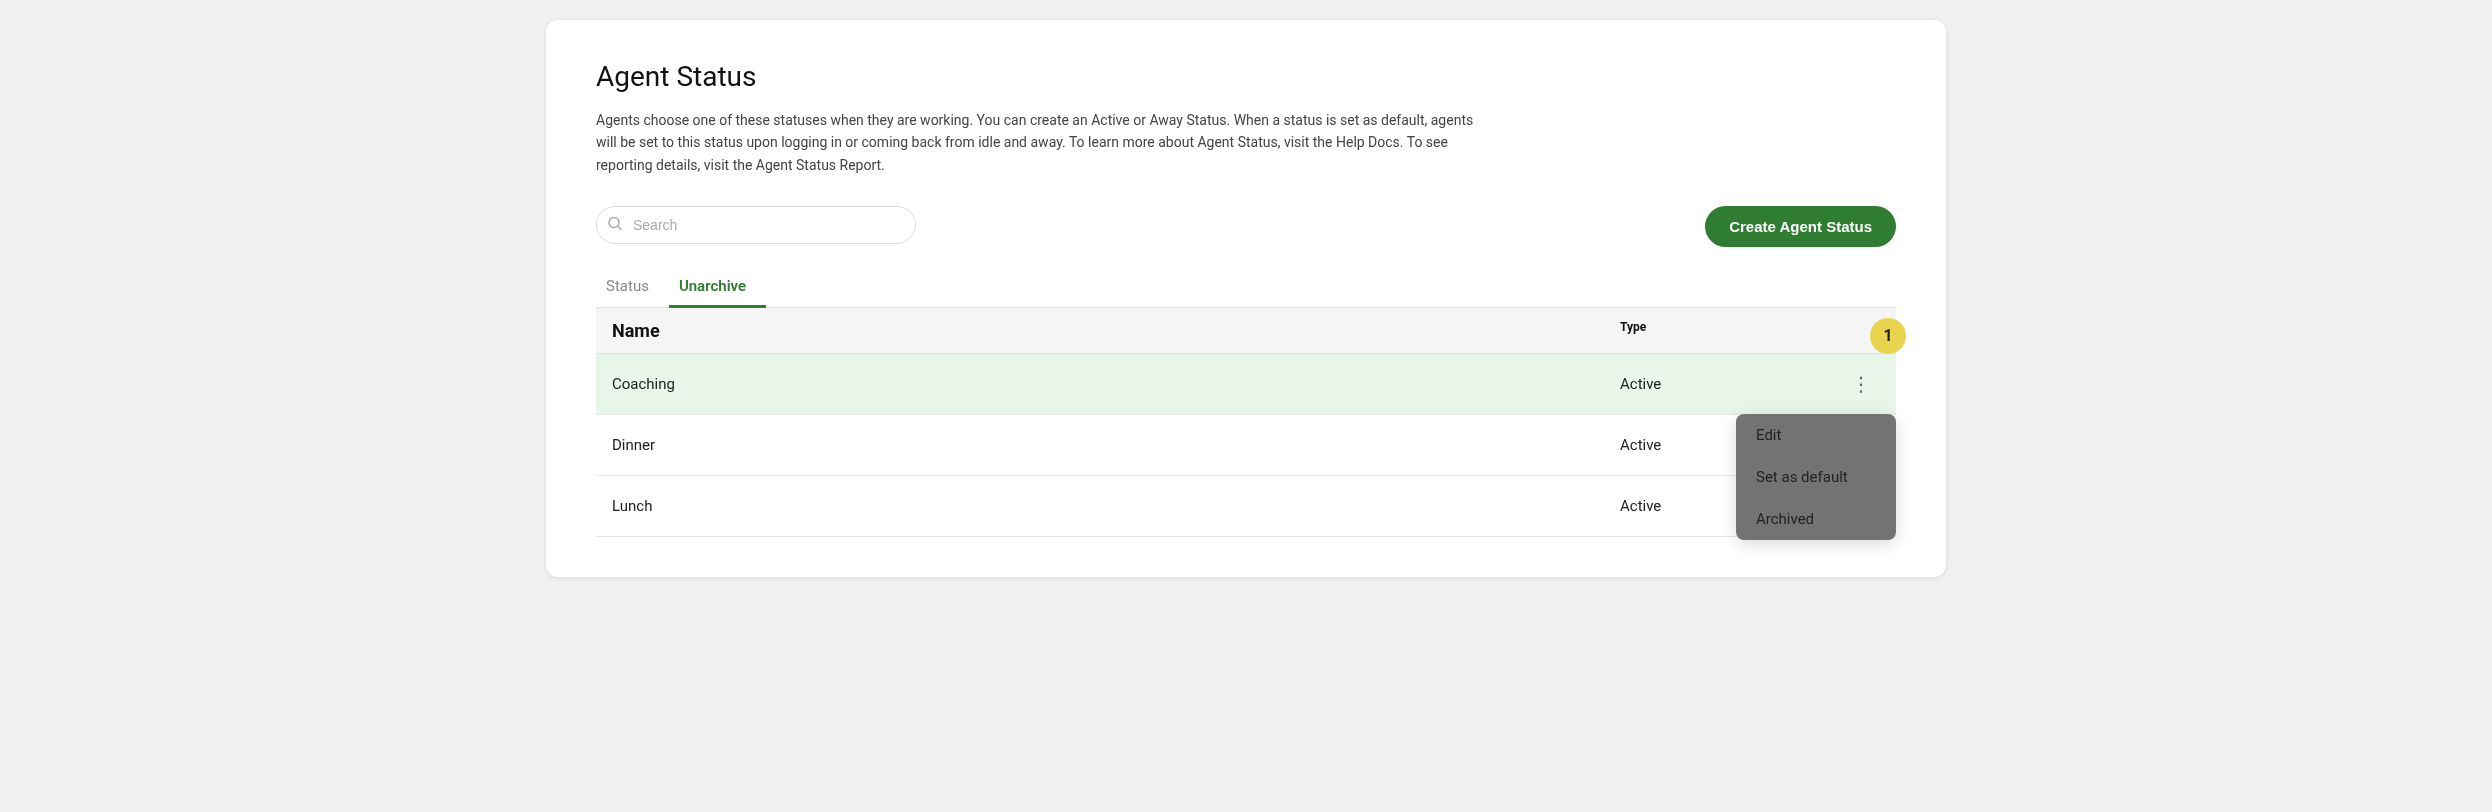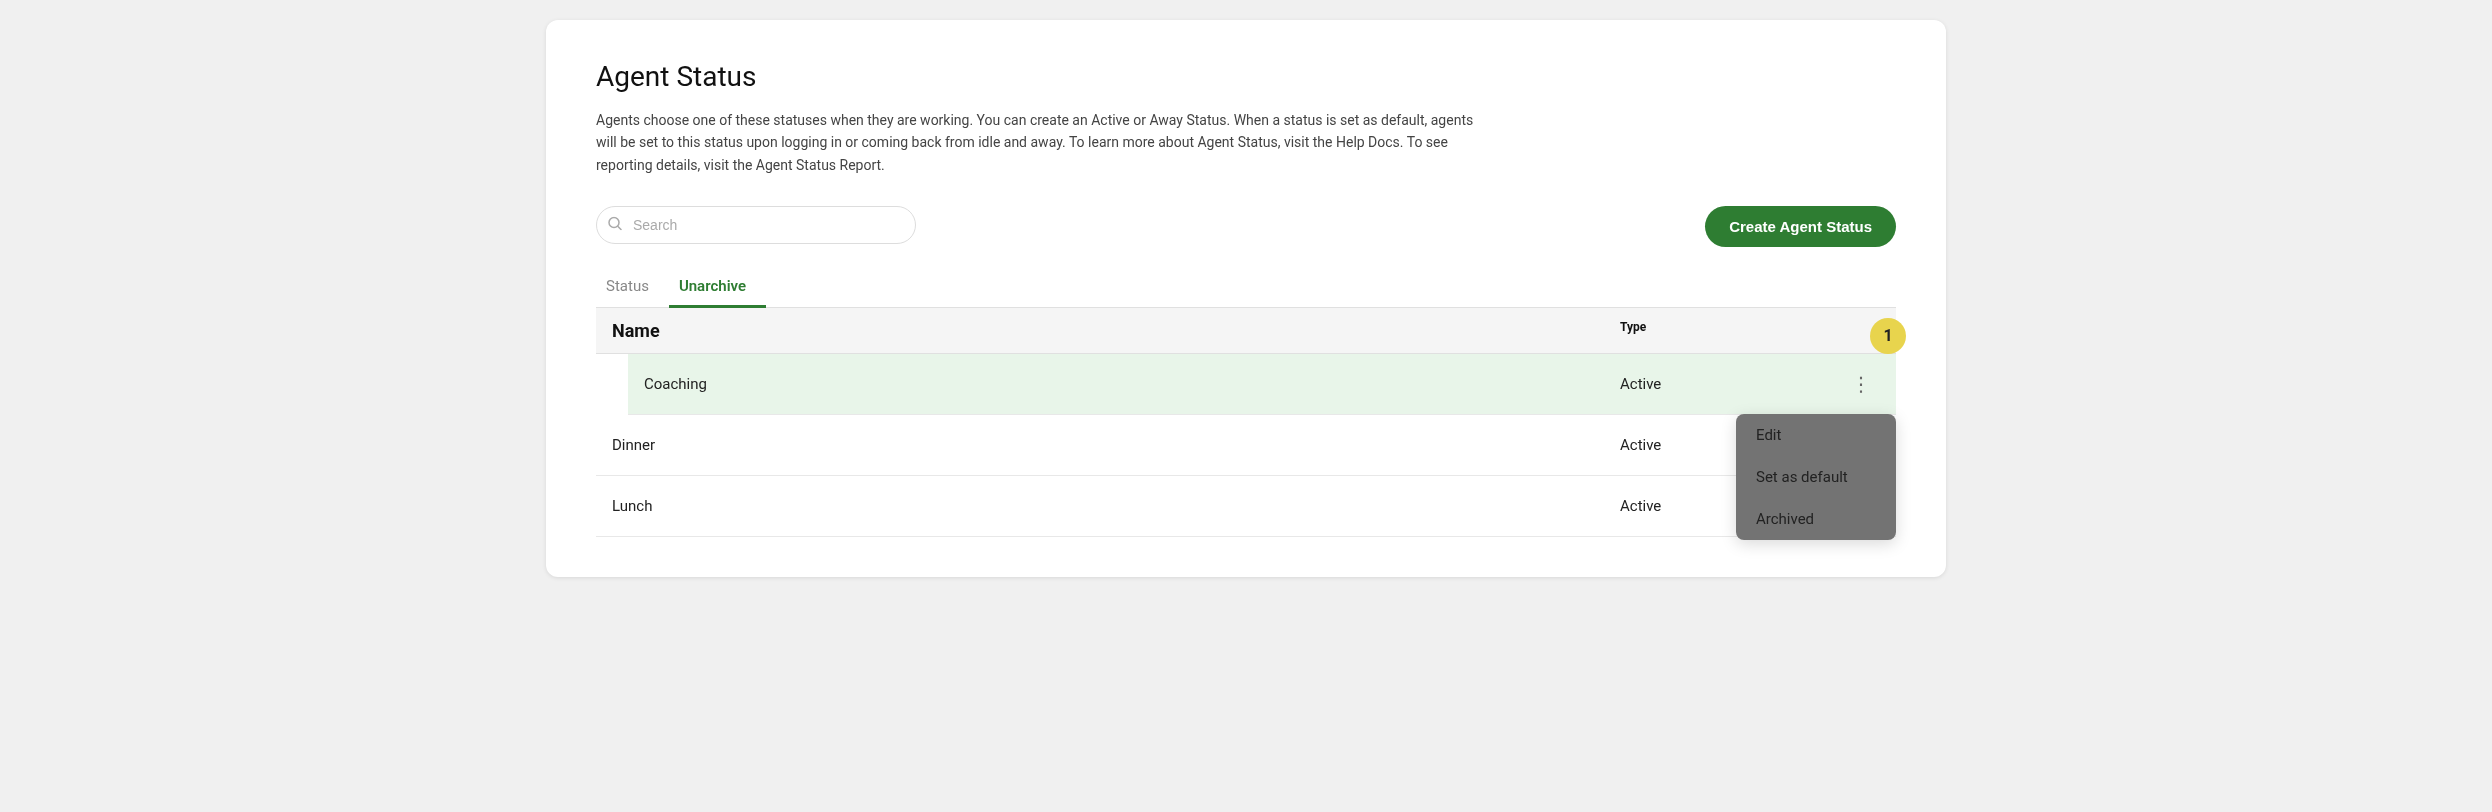--- a/index.html
+++ b/index.html
@@ -124,21 +124,20 @@
     }
     .table-row {
       display: flex;
       align-items: center;
       padding: 14px 16px;
       border-bottom: 1px solid #e8e8e8;
       position: relative;
     }
     .table-row.highlighted {
       background: #e8f5e9;
-      margin-left: 32px;
     }
     .row-name {
       flex: 1;
       font-size: 15px;
       color: #222;
     }
     .row-type {
       width: 200px;
       font-size: 15px;
       color: #222;

